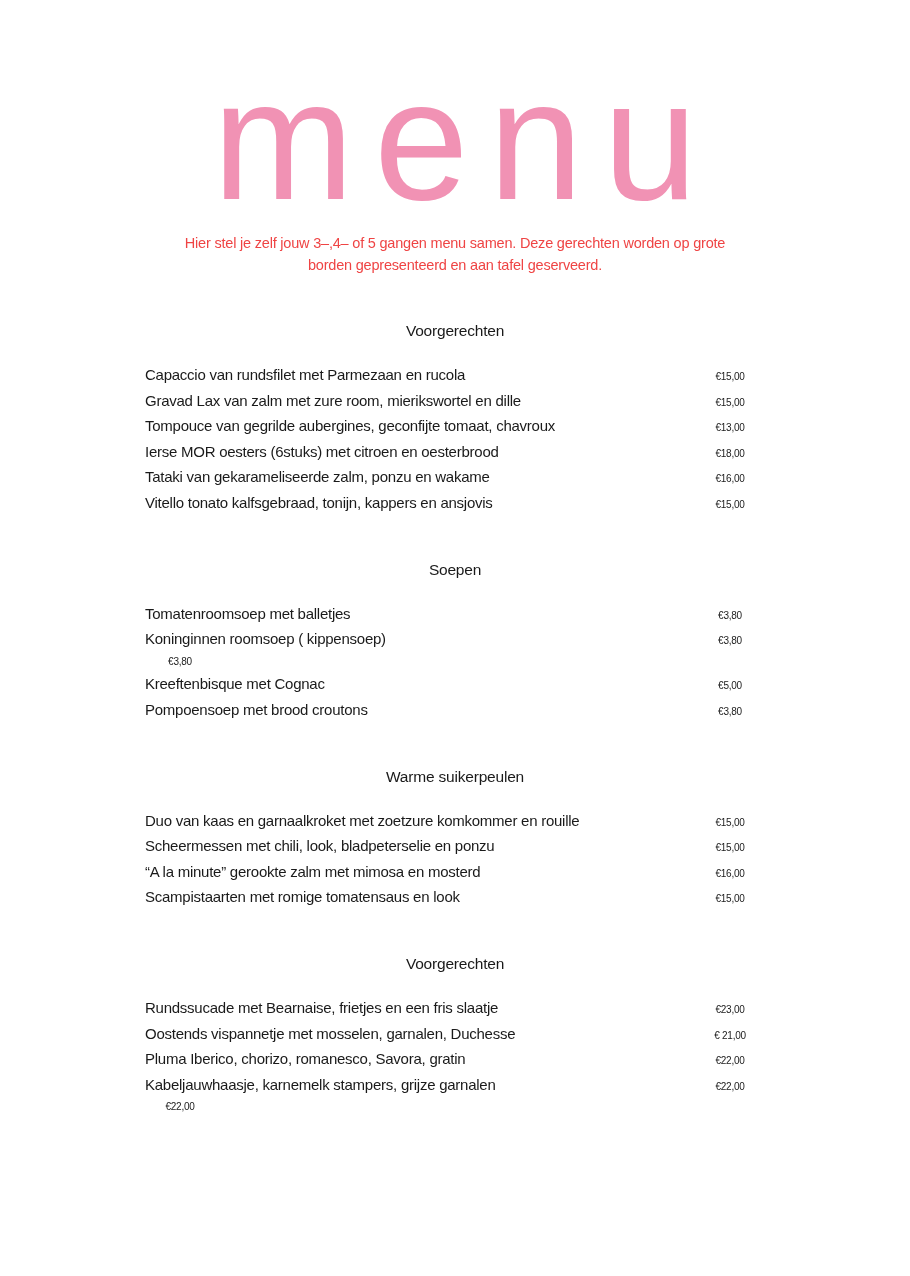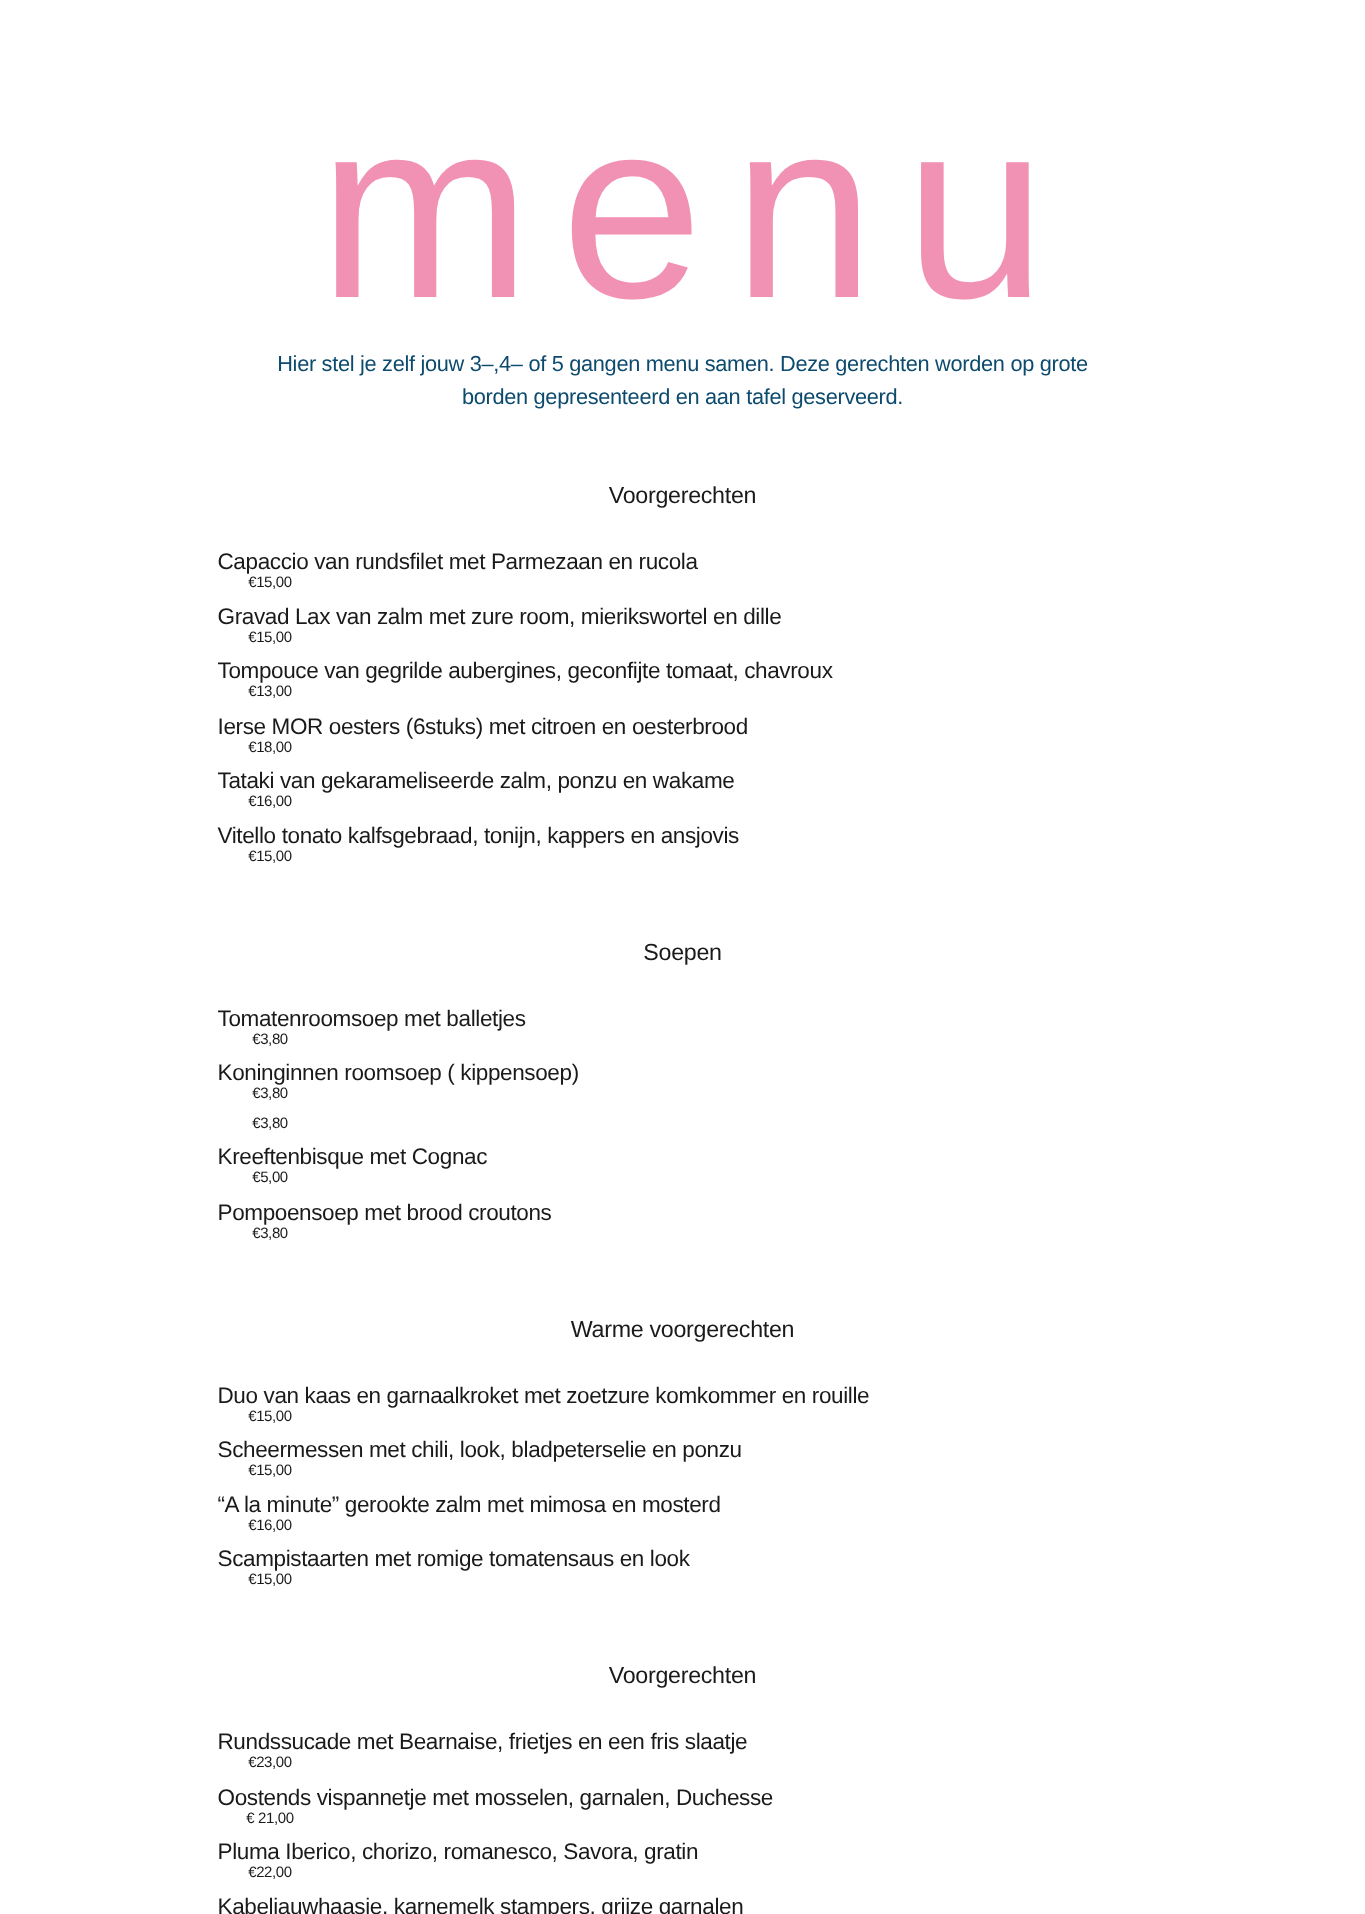--- a/index.html
+++ b/index.html
@@ -30,21 +30,21 @@
     line-height: 0.95;
     letter-spacing: 20px;
     text-transform: lowercase;
     margin: 0;
     padding-top: 60px;
     padding-left: 20px;
     user-select: none;
   }
   .intro {
     text-align: center;
-    color: #0c4a6e;
+    color: #ef4444;
     font-size: 14.5px;
     line-height: 1.55;
     margin: 10px auto 0 auto;
     width: 560px;
     font-family: "Liberation Sans", sans-serif;
     letter-spacing: -0.2px;
   }
   .content {
     margin: 46px auto 0 auto;
     width: 620px;
@@ -61,21 +61,20 @@
     font-weight: 400;
   }
   .items {
     margin-bottom: 50px;
   }
   .row {
     display: flex;
     align-items: baseline;
     justify-content: space-between;
     margin-bottom: 8.5px;
-    flex-direction: column;
   }
   .row .name {
     font-size: 15px;
     letter-spacing: -0.25px;
     white-space: nowrap;
   }
   .row .price {
     font-size: 10px;
     letter-spacing: -0.25px;
     white-space: nowrap;
@@ -143,21 +142,21 @@
             <span class="name">Kreeftenbisque met Cognac</span>
             <span class="price">€5,00</span>
           </div>
           <div class="row">
             <span class="name">Pompoensoep met brood croutons</span>
             <span class="price">€3,80</span>
           </div>
         </div>
       </div>
       <div class="section">
-        <div class="section-title">Warme voorgerechten</div>
+        <div class="section-title">Warme suikerpeulen</div>
         <div class="items">
           <div class="row">
             <span class="name">Duo van kaas en garnaalkroket met zoetzure komkommer en rouille</span>
             <span class="price">€15,00</span>
           </div>
           <div class="row">
             <span class="name">Scheermessen met chili, look, bladpeterselie en ponzu</span>
             <span class="price">€15,00</span>
           </div>
           <div class="row">

